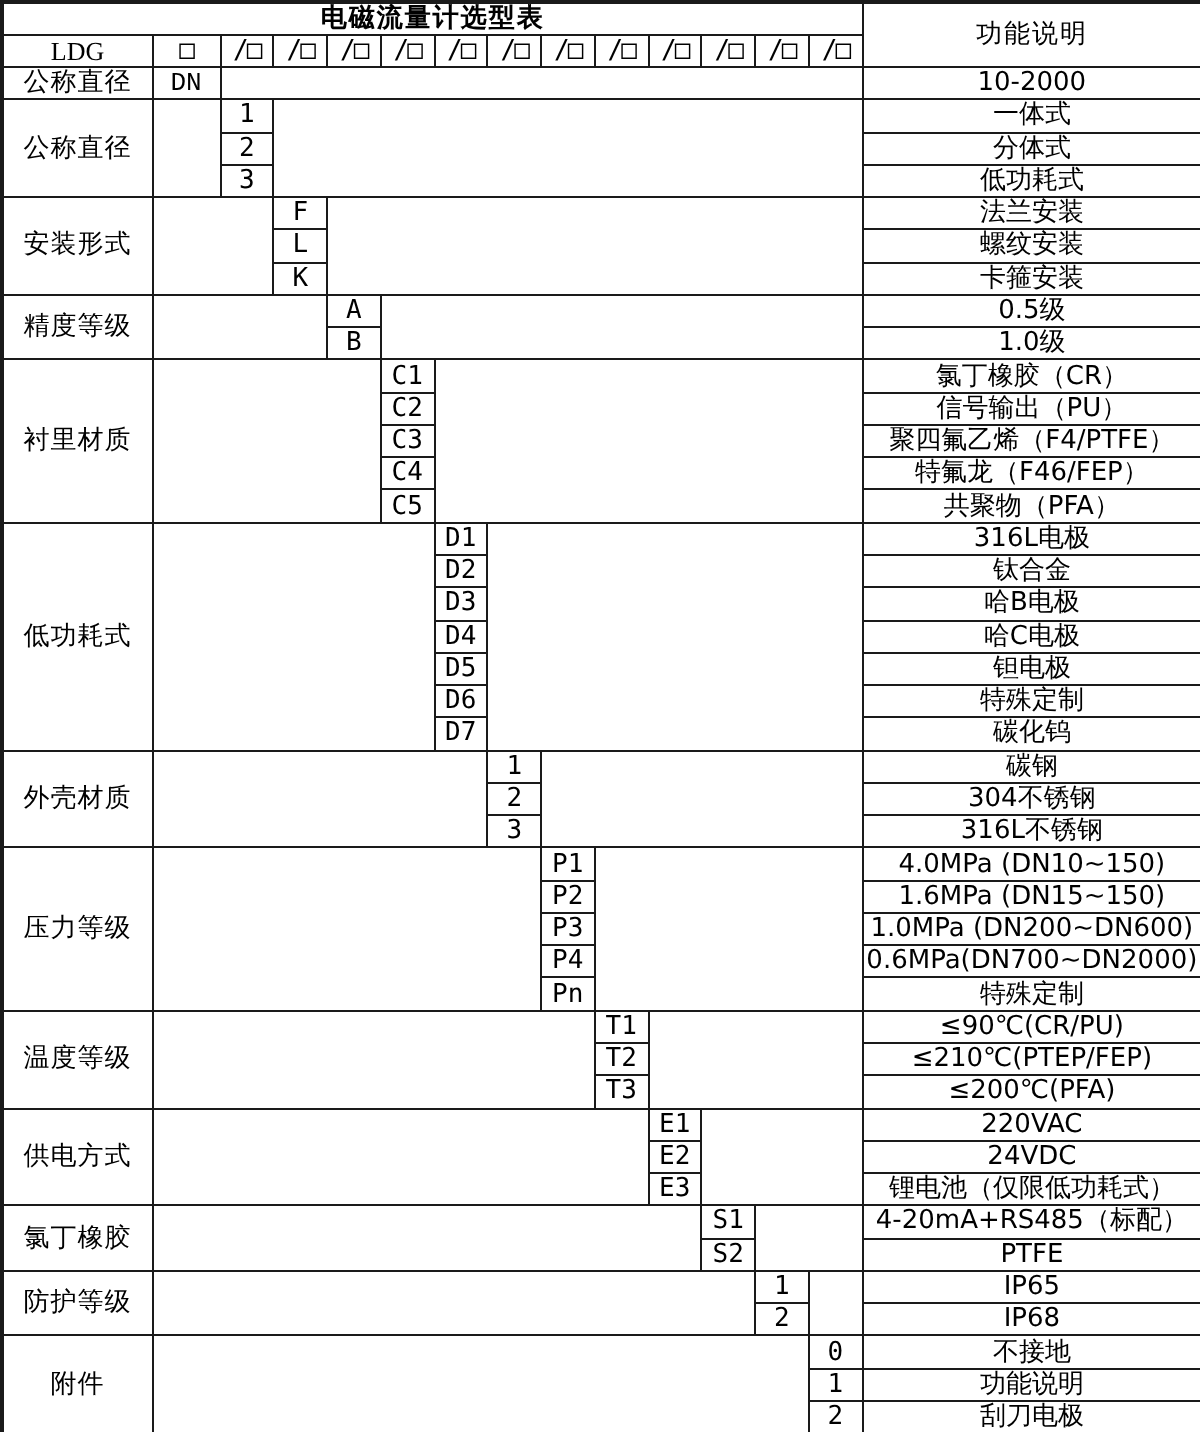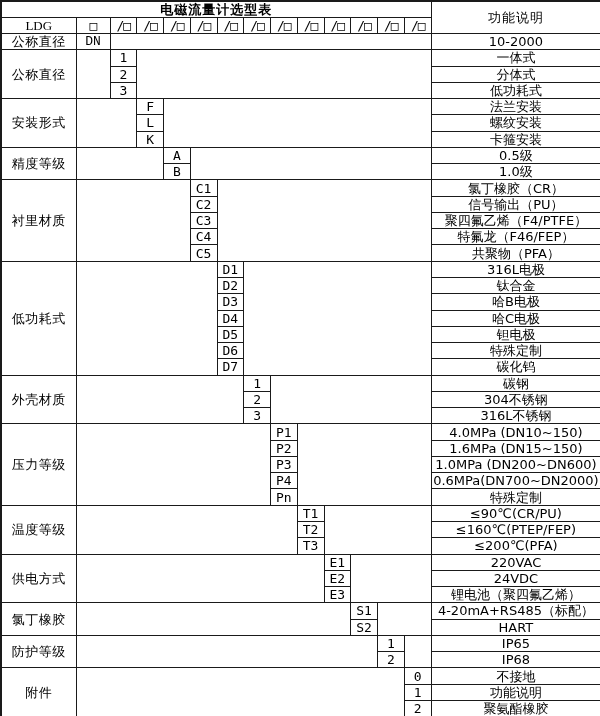--- a/index.html
+++ b/index.html
@@ -242,51 +242,51 @@
         </tr>
         <tr>
           <td class="label-cell" rowspan="3">温度等级</td>
           <td colspan="8" rowspan="3"></td>
           <td class="code-cell">T1</td>
           <td colspan="4" rowspan="3"></td>
           <td class="func-cell">≤90℃(CR/PU)</td>
         </tr>
         <tr>
           <td class="code-cell">T2</td>
-          <td class="func-cell">≤160℃(PTEP/FEP)</td>
+          <td class="func-cell">≤210℃(PTEP/FEP)</td>
         </tr>
         <tr>
           <td class="code-cell">T3</td>
           <td class="func-cell">≤200℃(PFA)</td>
         </tr>
         <tr>
           <td class="label-cell" rowspan="3">供电方式</td>
           <td colspan="9" rowspan="3"></td>
           <td class="code-cell">E1</td>
           <td colspan="3" rowspan="3"></td>
           <td class="func-cell">220VAC</td>
         </tr>
         <tr>
           <td class="code-cell">E2</td>
           <td class="func-cell">24VDC</td>
         </tr>
         <tr>
           <td class="code-cell">E3</td>
-          <td class="func-cell">锂电池（聚四氟乙烯）</td>
+          <td class="func-cell">锂电池（仅限低功耗式）</td>
         </tr>
         <tr>
           <td class="label-cell" rowspan="2">氯丁橡胶</td>
           <td colspan="10" rowspan="2"></td>
           <td class="code-cell">S1</td>
           <td colspan="2" rowspan="2"></td>
           <td class="func-cell">4-20mA+RS485（标配）</td>
         </tr>
         <tr>
           <td class="code-cell">S2</td>
-          <td class="func-cell">HART</td>
+          <td class="func-cell">PTFE</td>
         </tr>
         <tr>
           <td class="label-cell" rowspan="2">防护等级</td>
           <td colspan="11" rowspan="2"></td>
           <td class="code-cell">1</td>
           <td colspan="1" rowspan="2"></td>
           <td class="func-cell">IP65</td>
         </tr>
         <tr>
           <td class="code-cell">2</td>
@@ -297,17 +297,17 @@
           <td colspan="12" rowspan="3"></td>
           <td class="code-cell">0</td>
           <td class="func-cell">不接地</td>
         </tr>
         <tr>
           <td class="code-cell">1</td>
           <td class="func-cell">功能说明</td>
         </tr>
         <tr>
           <td class="code-cell">2</td>
-          <td class="func-cell">聚氨酯橡胶</td>
+          <td class="func-cell">刮刀电极</td>
         </tr>
       </tbody>
   </table>
 </div>
 
 </body></html>

